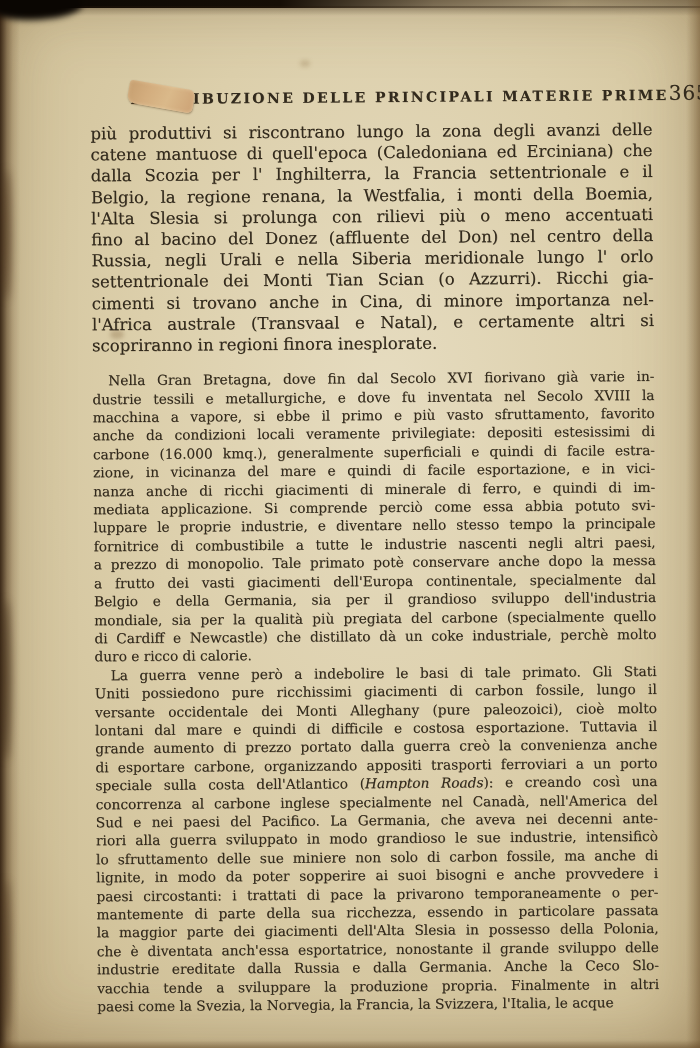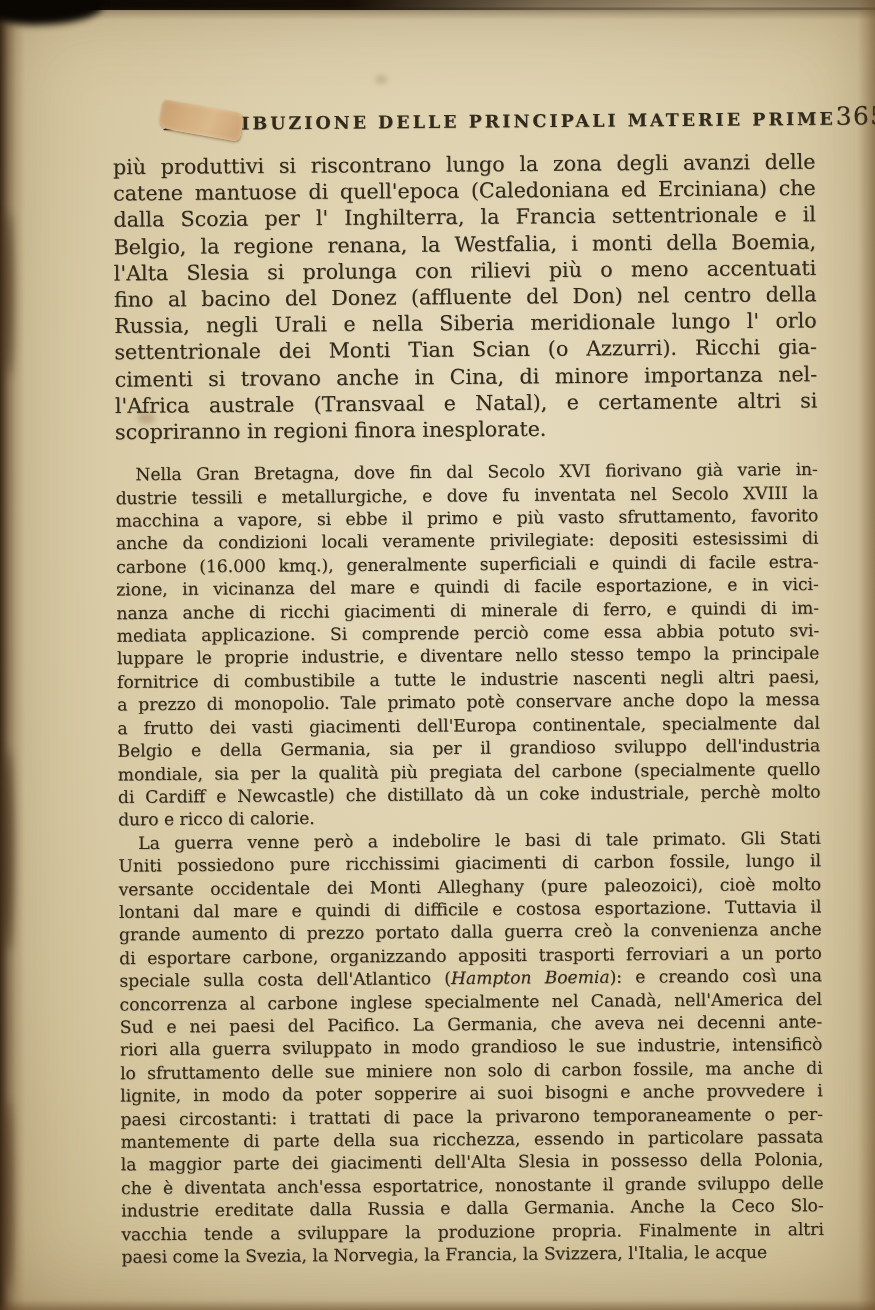--- a/index.html
+++ b/index.html
@@ -137,21 +137,21 @@
         <div class="line">duro e ricco di calorie.</div>
       </div>
 
     <div class="para para-small indent-first">
         <div class="line">La guerra venne però a indebolire le basi di tale primato. Gli Stati</div>
         <div class="line">Uniti possiedono pure ricchissimi giacimenti di carbon fossile, lungo il</div>
         <div class="line">versante occidentale dei Monti Alleghany (pure paleozoici), cioè molto</div>
         <div class="line">lontani dal mare e quindi di difficile e costosa esportazione. Tuttavia il</div>
         <div class="line">grande aumento di prezzo portato dalla guerra creò la convenienza anche</div>
         <div class="line">di esportare carbone, organizzando appositi trasporti ferroviari a un porto</div>
-        <div class="line">speciale sulla costa dell'Atlantico (<em>Hampton Boemia</em>): e creando così una</div>
+        <div class="line">speciale sulla costa dell'Atlantico (<em>Hampton Roads</em>): e creando così una</div>
         <div class="line">concorrenza al carbone inglese specialmente nel Canadà, nell'America del</div>
         <div class="line">Sud e nei paesi del Pacifico. La Germania, che aveva nei decenni ante-</div>
         <div class="line">riori alla guerra sviluppato in modo grandioso le sue industrie, intensificò</div>
         <div class="line">lo sfruttamento delle sue miniere non solo di carbon fossile, ma anche di</div>
         <div class="line">lignite, in modo da poter sopperire ai suoi bisogni e anche provvedere i</div>
         <div class="line">paesi circostanti: i trattati di pace la privarono temporaneamente o per-</div>
         <div class="line">mantemente di parte della sua ricchezza, essendo in particolare passata</div>
         <div class="line">la maggior parte dei giacimenti dell'Alta Slesia in possesso della Polonia,</div>
         <div class="line">che è diventata anch'essa esportatrice, nonostante il grande sviluppo delle</div>
         <div class="line">industrie ereditate dalla Russia e dalla Germania. Anche la Ceco Slo-</div>

